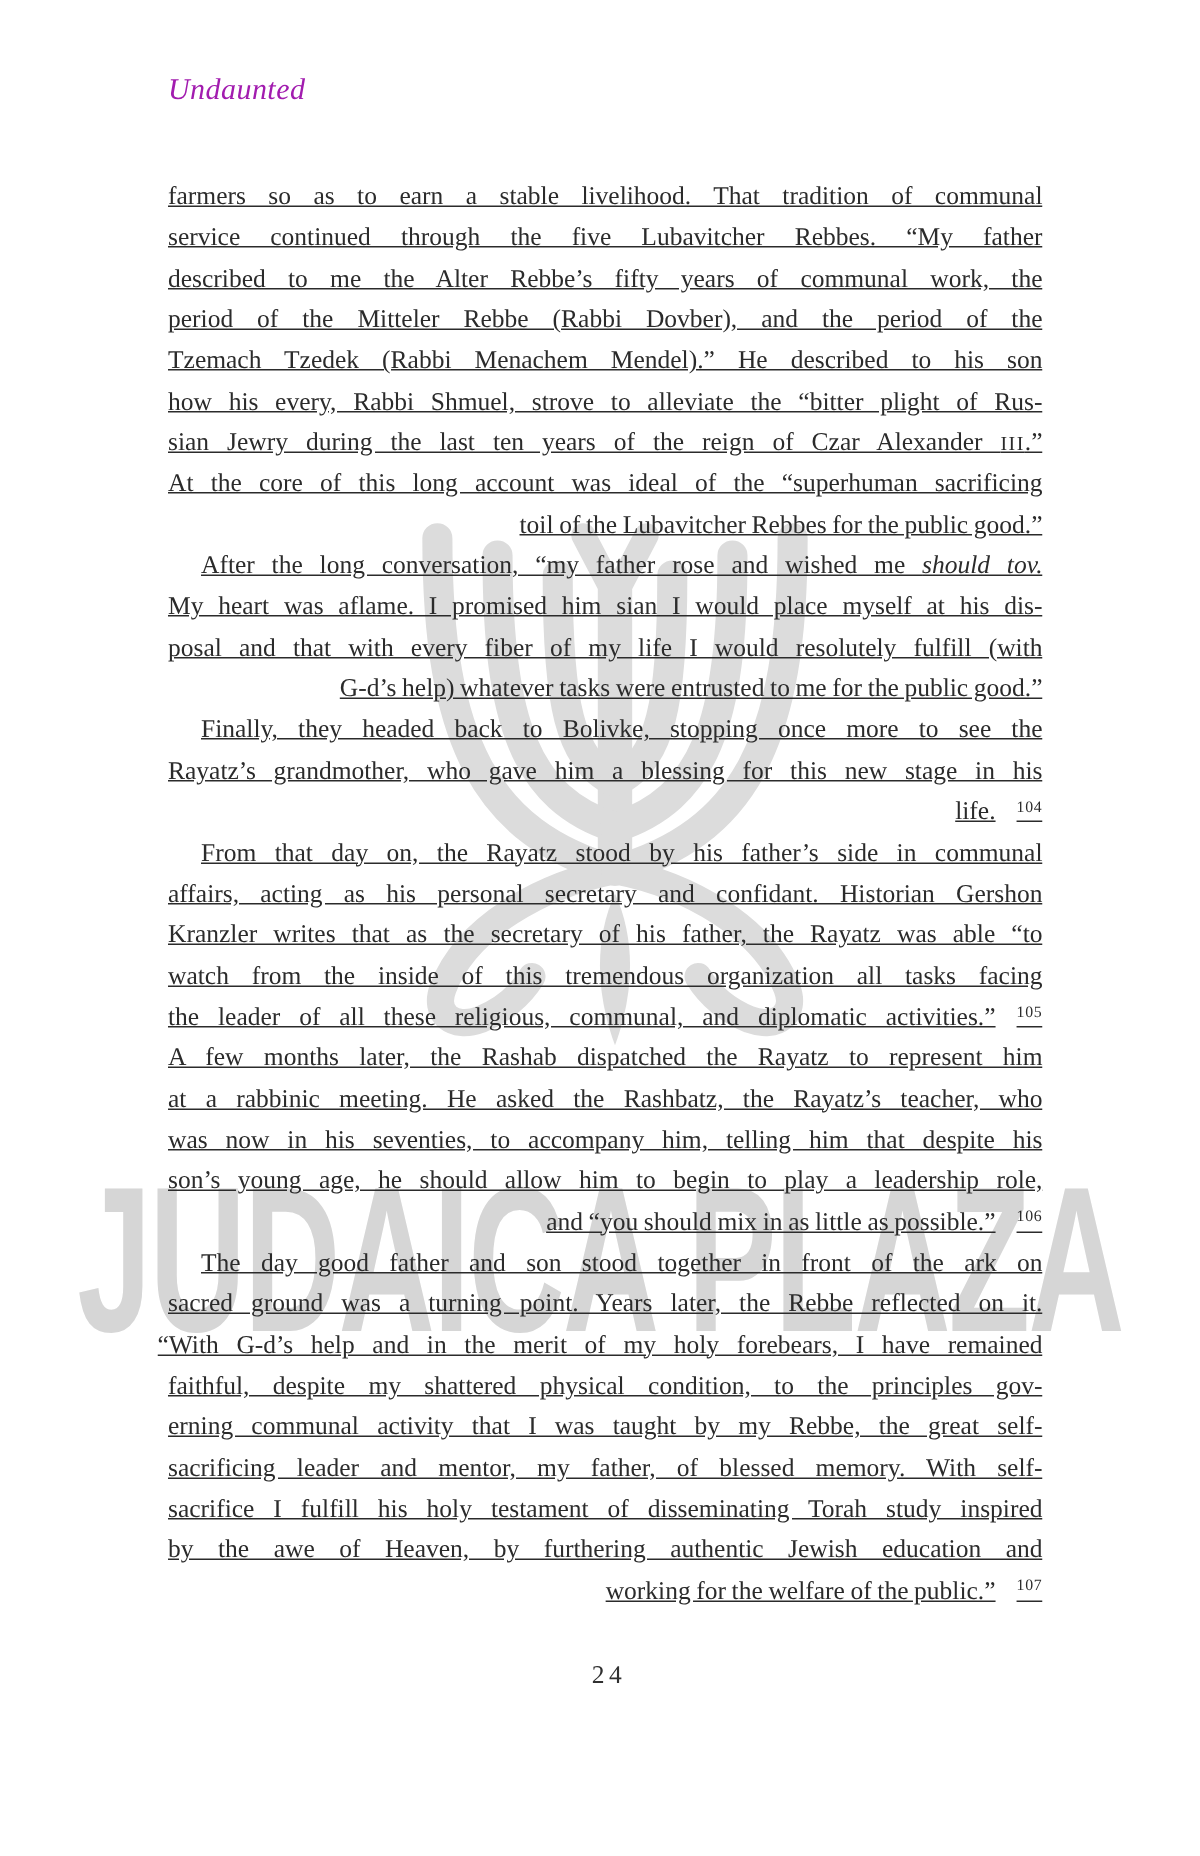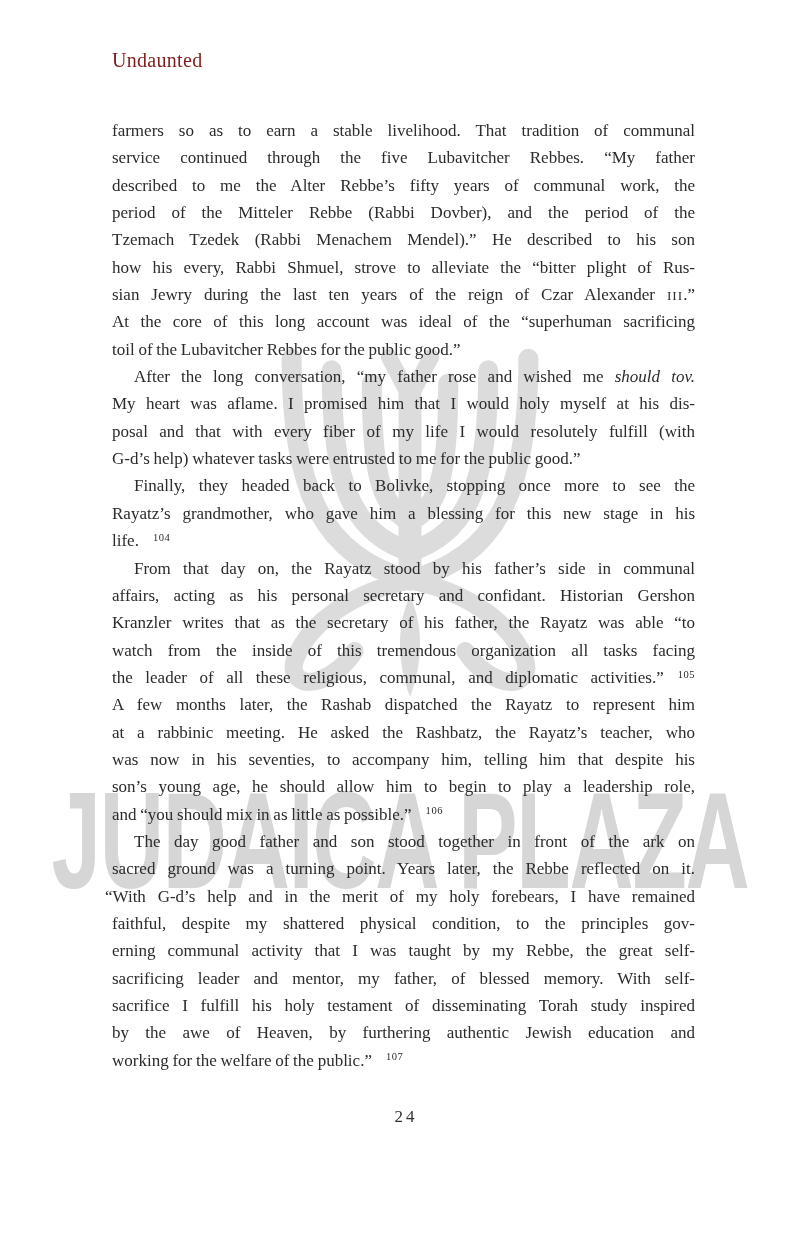--- a/index.html
+++ b/index.html
@@ -37,41 +37,43 @@
     color: #d6d6d6;
     z-index: 1;
     user-select: none;
   }
 
   
   .running-head {
     position: absolute;
     left: 112px;
     top: 49px;
+    font-style: italic;
     font-size: 20px;
     letter-spacing: 0.3px;
-    color: #7f1d1d;
+    color: #a21caf;
     z-index: 2;
   }
 
   
   .textblock {
     position: absolute;
     left: 112px;
     top: 117px;
     width: 583px;
     font-size: 17px;
     line-height: 27.35px;
     word-spacing: -0.5px;
     z-index: 2;
+    text-decoration: underline;
   }
   .ln {
     height: 27.35px;
     overflow: hidden;
-    text-align: left;
+    text-align: right;
   }
   .j {
     text-align: justify;
     text-align-last: justify;
     text-justify: inter-word;
   }
   .ind { text-indent: 22px; }
   .hang { margin-left: -7px; }
   .it { font-style: italic; }
   .sc { font-size: 0.78em; letter-spacing: 1px; }
@@ -135,21 +137,21 @@
       <div class="ln j">period of the Mitteler Rebbe (Rabbi Dovber), and the period of the</div>
       <div class="ln j">Tzemach Tzedek (Rabbi Menachem Mendel).” He described to his son</div>
       <div class="ln j">how his every, Rabbi Shmuel, strove to alleviate the “bitter plight of Rus-</div>
       <div class="ln j"><span>sian Jewry during the last ten years of the reign of Czar Alexander </span><span class="sc">III</span><span>.”</span></div>
       <div class="ln j">At the core of this long account was ideal of the “superhuman sacrificing</div>
       <div class="ln">toil of the Lubavitcher Rebbes for the public good.”</div>
     </div>
 
     <div>
       <div class="ln j ind"><span>After the long conversation, “my father rose and wished me </span><span class="it">should tov.</span></div>
-      <div class="ln j">My heart was aflame. I promised him that I would holy myself at his dis-</div>
+      <div class="ln j">My heart was aflame. I promised him sian I would place myself at his dis-</div>
       <div class="ln j">posal and that with every fiber of my life I would resolutely fulfill (with</div>
       <div class="ln">G-d’s help) whatever tasks were entrusted to me for the public good.”</div>
     </div>
 
     <div>
       <div class="ln j ind">Finally, they headed back to Bolivke, stopping once more to see the</div>
       <div class="ln j">Rayatz’s grandmother, who gave him a blessing for this new stage in his</div>
       <div class="ln"><span>life.</span><span class="sup">104</span></div>
     </div>
 

